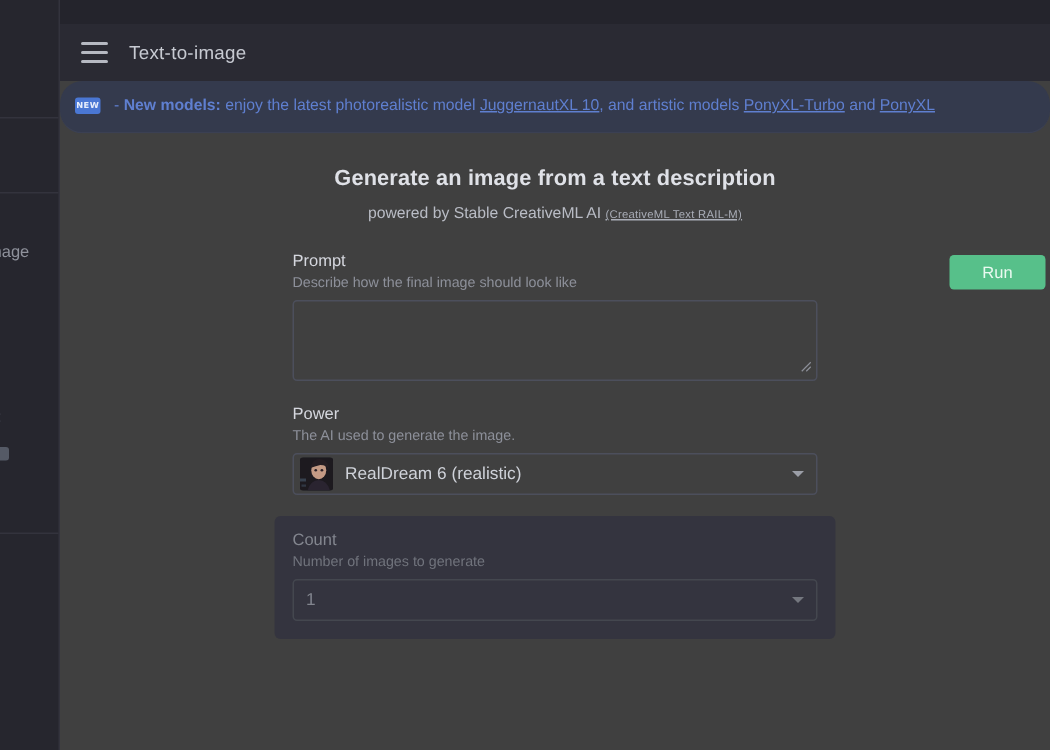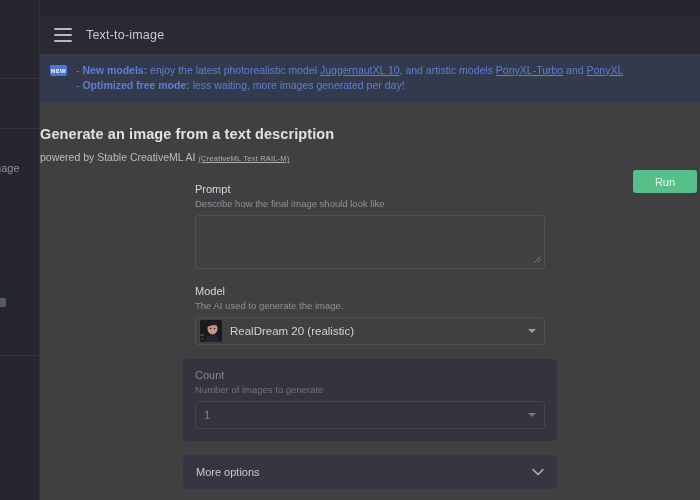--- a/index.html
+++ b/index.html
@@ -79,20 +79,21 @@
   }
 
   
   #banner {
     background: #343a4d;
     padding: 9px 10px 10px 10px;
     display: flex;
     gap: 9px;
     align-items: flex-start;
     border-bottom: 1px solid #3b4053;
+    border-radius: 15px;
   }
   #new-badge {
     flex: 0 0 auto;
     margin-top: 2px;
     width: 17px; height: 11px;
     background: #4a77d4;
     border-radius: 2px;
     color: #e7edfb;
     font-size: 5.5px;
     font-weight: bold;
@@ -110,21 +111,21 @@
   .banner-link {
     color: #5f7fd0;
     text-decoration: underline;
     cursor: pointer;
   }
 
   
   #content {
     padding-top: 22px;
   }
-  #headings { }
+  #headings { text-align: center; }
   #heading-main {
     font-size: 14.5px;
     font-weight: bold;
     color: #dfe1e7;
     letter-spacing: .1px;
   }
   #heading-sub {
     margin-top: 9px;
     font-size: 10.5px;
     color: #b9bcc5;
@@ -300,24 +301,20 @@
     <div id="app-title">Text-to-image</div>
   </div>
 
   <div id="banner">
     <div id="new-badge">NEW</div>
     <div id="banner-lines">
       <div class="banner-line">
         <span class="banner-bullet">-</span>
         <span class="banner-strong">New models</span><span class="banner-strong">:</span><span class="banner-body"> enjoy the latest photorealistic model </span><span class="banner-link">JuggernautXL 10</span><span class="banner-body">, and artistic models </span><span class="banner-link">PonyXL-Turbo</span><span class="banner-body"> and </span><span class="banner-link">PonyXL</span>
       </div>
-      <div class="banner-line">
-        <span class="banner-bullet">-</span>
-        <span class="banner-strong">Optimized free mode</span><span class="banner-strong">:</span><span class="banner-body"> less waiting, more images generated per day!</span>
-      </div>
     </div>
   </div>
 
   <div id="content">
 
     <div id="headings">
       <div id="heading-main">Generate an image from a text description</div>
       <div id="heading-sub">
         <span>powered by Stable CreativeML AI</span>
         <span id="license-link">(CreativeML Text RAIL-M)</span>
@@ -331,54 +328,48 @@
         <div class="field-help">Describe how the final image should look like</div>
         <div style="position:relative">
           <textarea id="prompt-input" class="control" placeholder="" style=""></textarea>
           <svg id="prompt-resize" style="bottom:6px" viewBox="0 0 9 9">
             <path d="M8.5 2.5 L2.5 8.5 M8.5 5.5 L5.5 8.5" stroke="#8b8e97" stroke-width="0.8" fill="none"></path>
           </svg>
         </div>
       </div>
 
       <div class="section">
-        <div class="field-label">Model</div>
+        <div class="field-label">Power</div>
         <div class="field-help">The AI used to generate the image.</div>
         <div class="control select-row">
           <div class="model-thumb">
             <svg viewBox="0 0 22 22" width="22" height="22">
               <rect width="22" height="22" fill="#1d1a1f"></rect>
               <ellipse cx="12.5" cy="8.5" rx="5" ry="6" fill="#c49a84"></ellipse>
               <path d="M5 22 q2-7 7.5-7 t7.5 7 z" fill="#2a2430"></path>
               <path d="M7 7 q1-6 6-6 q6 0 6.5 7 q-1.5-3-6-3 q-4 1-6.5 2z" fill="#241d22"></path>
               <ellipse cx="10.5" cy="8.5" rx="0.9" ry="0.8" fill="#2b2026"></ellipse>
               <ellipse cx="14.6" cy="8.5" rx="0.9" ry="0.8" fill="#2b2026"></ellipse>
               <rect x="0" y="14" width="4" height="2" fill="#4a5c6e" opacity="0.6"></rect>
               <rect x="1" y="18" width="3" height="1.5" fill="#4a5c6e" opacity="0.45"></rect>
             </svg>
           </div>
-          <div class="select-value">RealDream 20 (realistic)</div>
+          <div class="select-value">RealDream 6 (realistic)</div>
           <div class="caret"></div>
         </div>
       </div>
 
       <div id="count-section">
         <div class="field-label">Count</div>
         <div class="field-help">Number of images to generate</div>
         <div class="control select-row" style="padding-left:8px">
           <div class="select-value">1</div>
           <div class="caret"></div>
         </div>
       </div>
 
-      <div id="more-options">
-        <span id="more-options-label">More options</span>
-        <svg width="12" height="8" viewBox="0 0 12 8">
-          <path d="M1 1.5 L6 6.5 L11 1.5" stroke="#b6b9c2" stroke-width="1.4" fill="none" stroke-linecap="round"></path>
-        </svg>
-      </div>
 
     </div>
 
     <button id="run-button">Run</button>
 
   </div>
 </div>
 
 </body></html>

